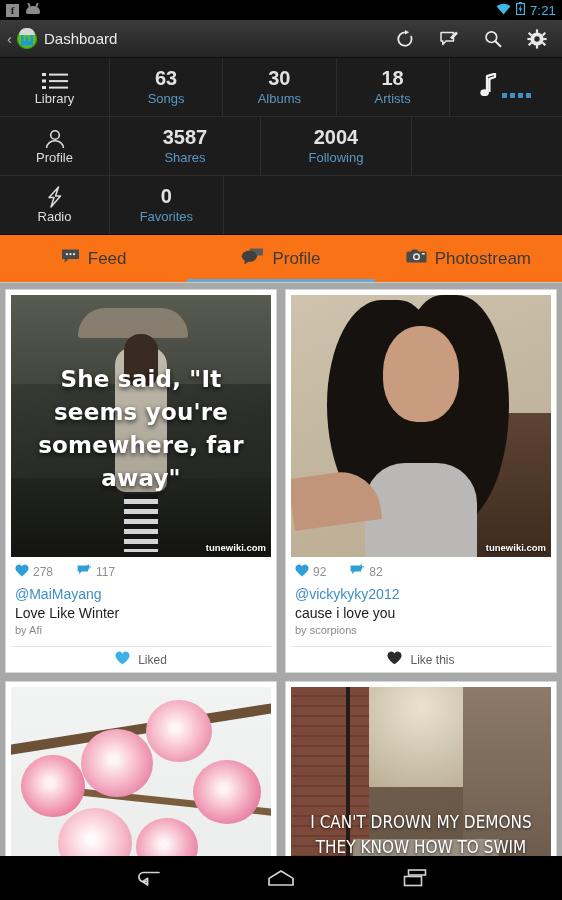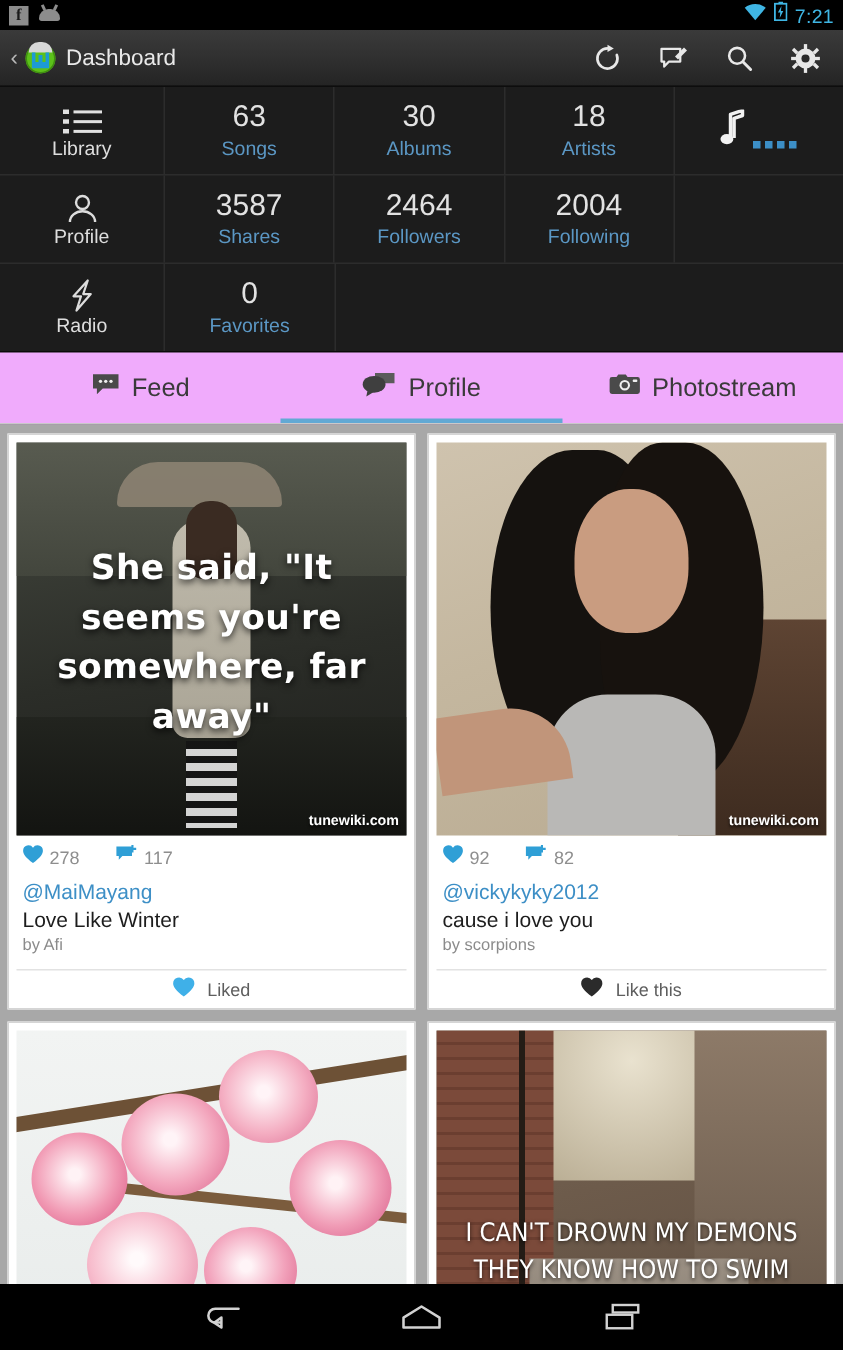--- a/index.html
+++ b/index.html
@@ -65,31 +65,31 @@
   .stats { background: #1c1c1c; border-bottom: 1px solid #0a0a0a; }
   .srow { display: flex; border-bottom: 1px solid #2c2c2c; }
   .srow:last-child { border-bottom: none; }
   .scell {
     flex: 1 1 0; height: 58px; border-right: 1px solid #2c2c2c;
     display: flex; flex-direction: column; align-items: center; justify-content: center;
   }
   .scell:last-child { border-right: none; }
   .scell.nav { flex: 0 0 110px; }
   .scell.blank { border-right: none; }
-  .s-num { color: #e2e2e2; font-size: 20px; line-height: 23px; font-weight: 400; }
+  .s-num { color: #e2e2e2; font-size: 20px; line-height: 23px; font-weight: 700; }
   .s-lbl { color: #5b97c4; font-size: 13px; line-height: 17px; }
   .s-navlbl { color: #dedede; font-size: 13px; line-height: 17px; }
   .s-ico { height: 22px; display: flex; align-items: flex-end; justify-content: center; }
   .eqwrap { display: flex; align-items: flex-end; gap: 4px; }
   .eqdots { display: flex; gap: 3px; padding-bottom: 3px; }
   .eqdots i { width: 5px; height: 5px; background: #3c8fc7; display: block; }
 
   
   .tabs {
-    height: 48px; background: #f0abfc; display: flex; align-items: stretch;
+    height: 48px; background: #f97316; display: flex; align-items: stretch;
     border-bottom: 1px solid #c9c9c9;
   }
   .tab {
     flex: 1 1 0; display: flex; align-items: center; justify-content: center; gap: 8px;
     color: #3a3a3a; font-size: 17px; position: relative;
   }
   .tab .und {
     position: absolute; left: 0; right: 0; bottom: 0; height: 3px; background: transparent;
   }
   .tab.sel .und { background: #62a9d4; }
@@ -313,24 +313,20 @@
             <path d="M2.6 19 A8.4 7.2 0 0 1 19.4 19" fill="none" stroke="#dcdcdc" stroke-width="1.6"></path>
           </svg>
         </span>
         <span class="s-navlbl">Profile</span>
       </div>
       <div class="scell">
         <span class="s-num">3587</span>
         <span class="s-lbl">Shares</span>
       </div>
       <div class="scell">
-        <span class="s-num">2464</span>
-        <span class="s-lbl">Followers</span>
-      </div>
-      <div class="scell">
         <span class="s-num">2004</span>
         <span class="s-lbl">Following</span>
       </div>
       <div class="scell blank"></div>
     </div>
 
     <div class="srow">
       <div class="scell nav">
         <span class="s-ico">
           <svg width="20" height="22" viewBox="0 0 20 22">

